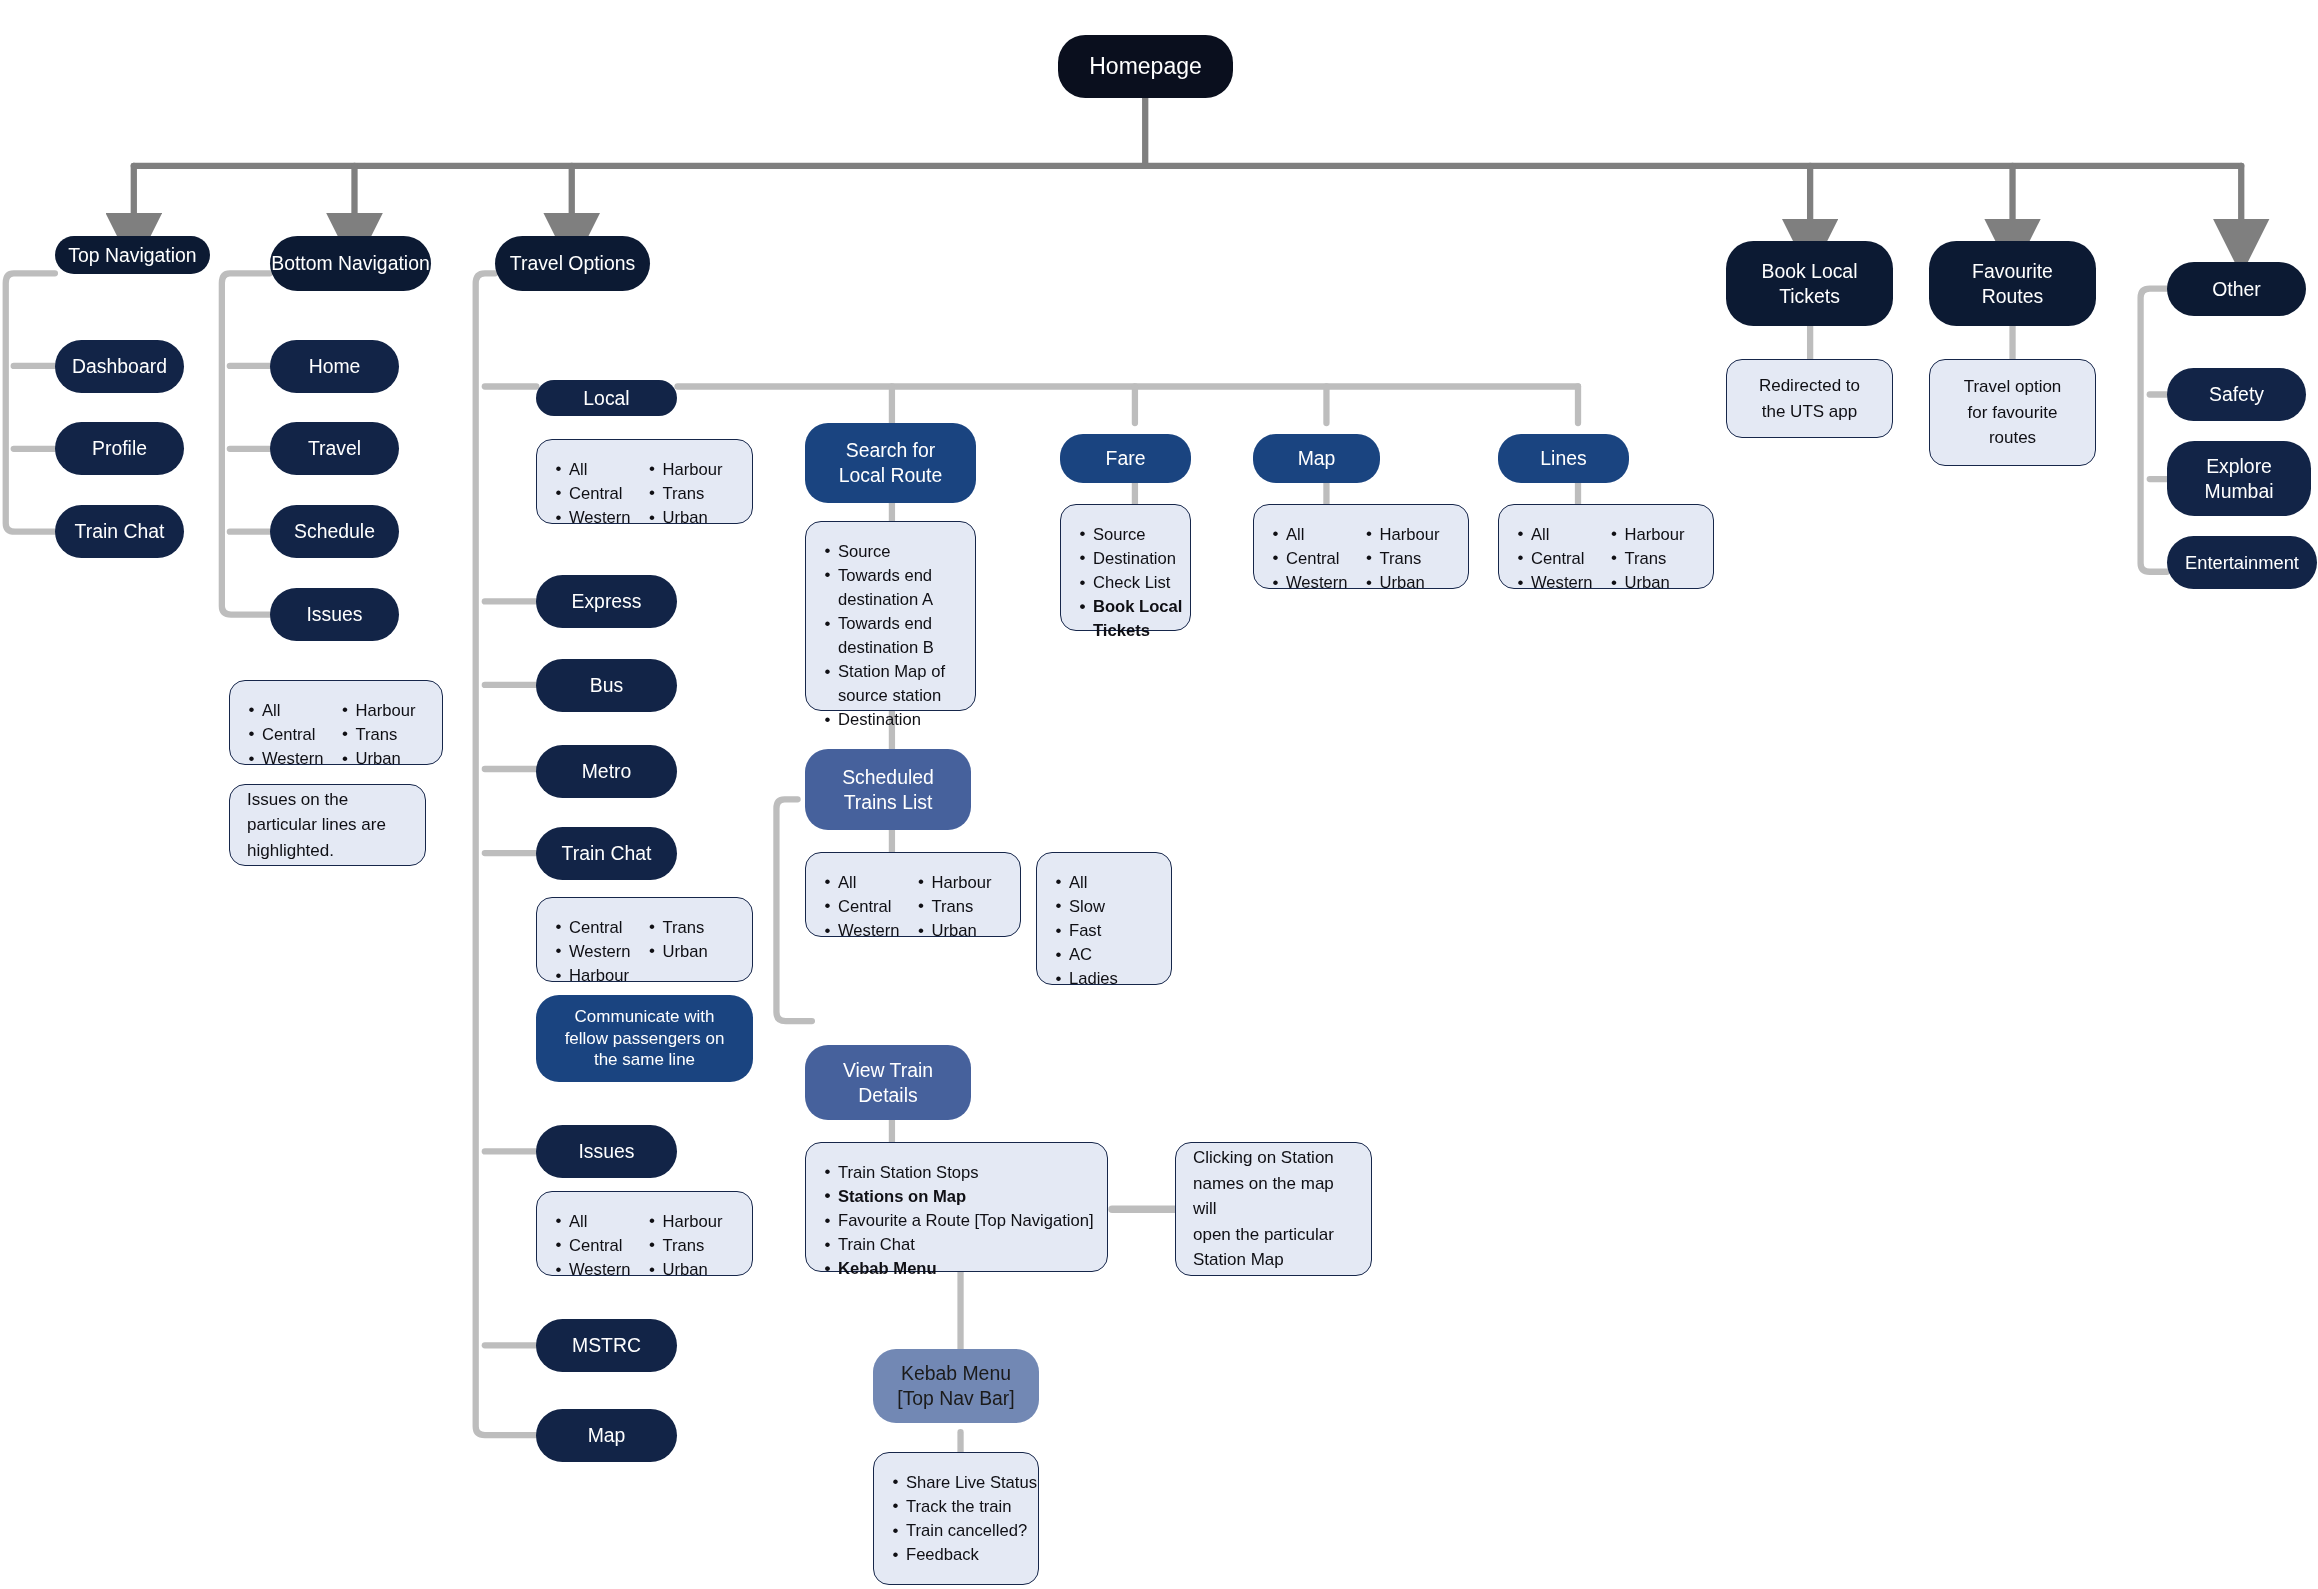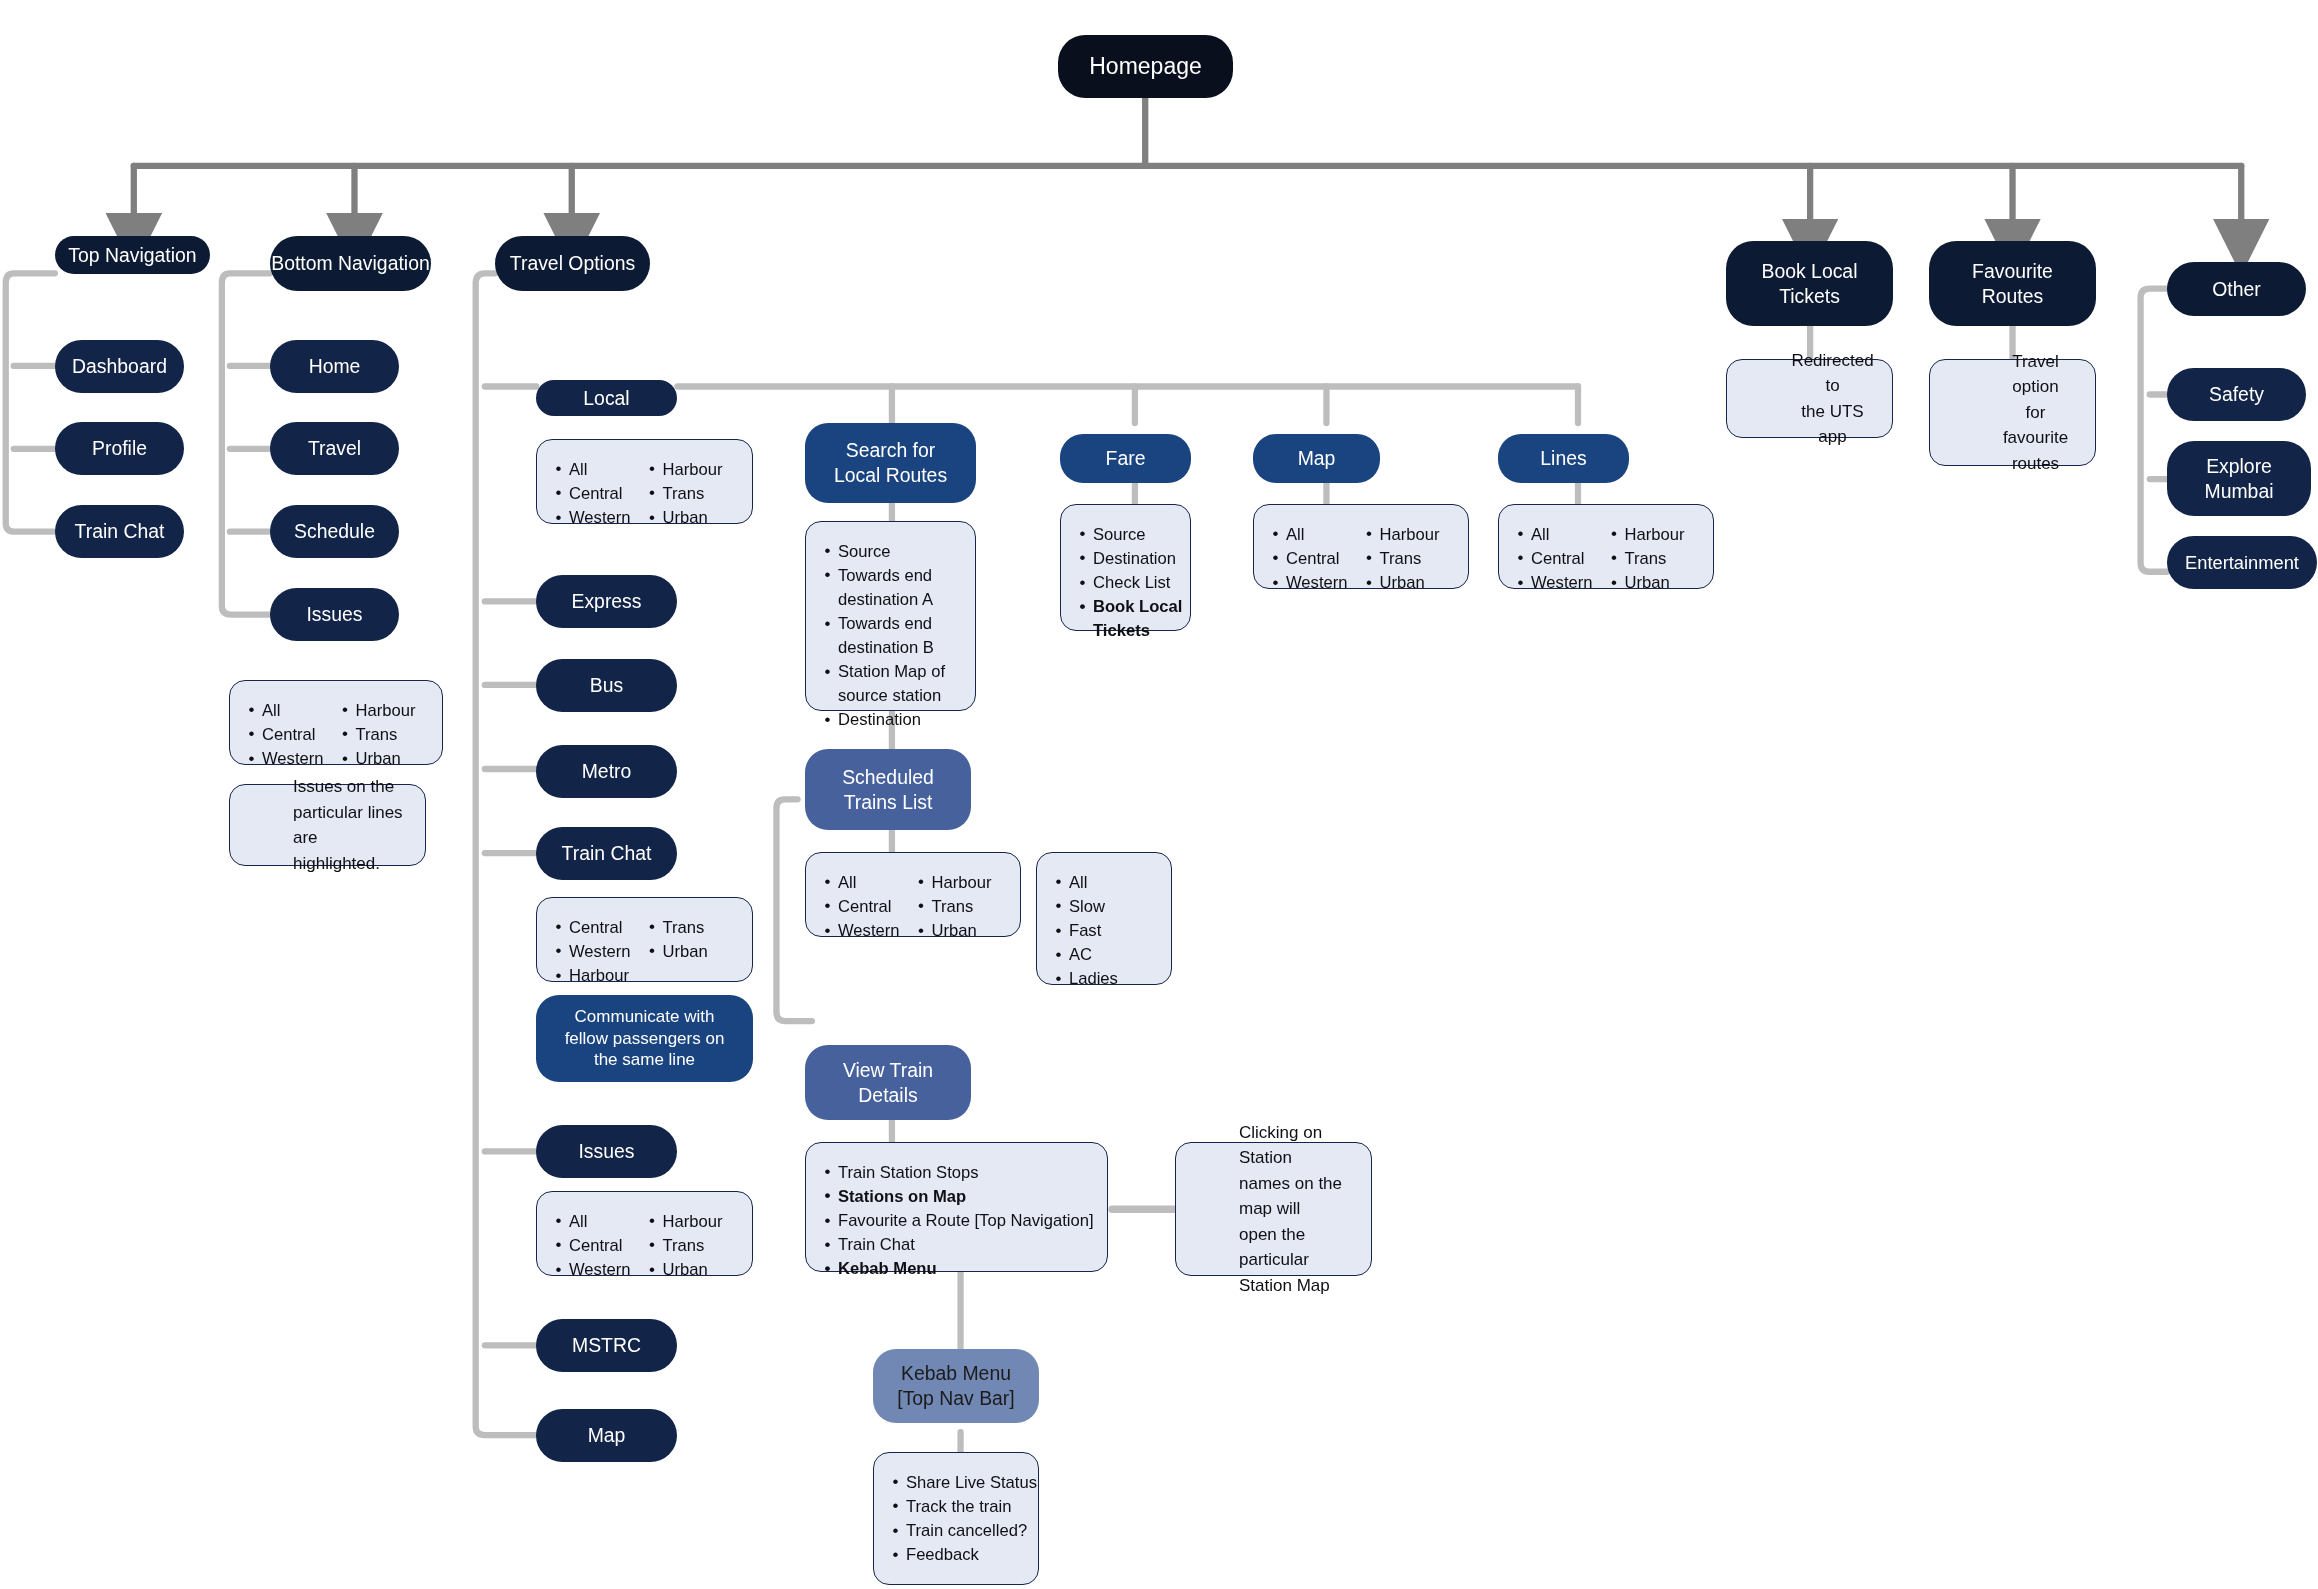--- a/index.html
+++ b/index.html
@@ -13,21 +13,21 @@
 
   .n-root{background:#0a0f1e;border-radius:27.4px;font-size:23px;}
   .n-l1{background:#0c1a33;border-radius:27.4px;font-size:19.4px;}
   .n-l2{background:#122447;border-radius:27.4px;font-size:19.4px;}
   .n-mid{background:#1a4480;border-radius:23px;font-size:19.4px;}
   .n-mid2{background:#46619c;border-radius:23px;font-size:19.4px;}
   .n-mid3{background:#7288b4;border-radius:23px;font-size:19.4px;color:#1b1b1b;}
 
   .card{position:absolute;box-sizing:border-box;background:#e4e9f4;
         border:1.7px solid #16264a;border-radius:16px;color:#0f0f14;}
-  .card.note{display:flex;align-items:center;padding-left:46px;}
+  .card.note{display:flex;align-items:center;}
   .card-inner{padding:2px 15px;width:100%;margin-top:16px;}
   .note-txt{font-size:17px;line-height:1.5;padding:12.6px 17px;white-space:pre-line;}
 
   ul.blist{margin:0;padding:0;list-style:none;}
   ul.blist li{position:relative;padding-left:17px;font-size:16.6px;line-height:1.45;}
   ul.blist li:before{content:"\2022";position:absolute;left:3.4px;top:-0.6px;font-size:17px;}
   ul.blist li.b{font-weight:bold;}
   .cols{display:flex;gap:15px;}
   .cols > ul{flex:0 0 auto;}
   .colA{min-width:75px;}
@@ -252,21 +252,21 @@
 
   <div class="node n-l2" style="left:536px;top:1319px;width:141px;height:53px;">
     <span>MSTRC</span>
   </div>
   <div class="node n-l2" style="left:536px;top:1409px;width:141px;height:53px;">
     <span>Map</span>
   </div>
 
   <div class="node n-mid" style="left:805px;top:423px;width:171px;height:80px;">
     <span>Search for
-Local Routes</span>
+Local Route</span>
   </div>
   <div class="card" style="left:805px;top:521px;width:171px;height:190px;">
     <div class="card-inner">
       <ul class="blist">
         <li>Source</li>
         <li>Towards end destination A</li>
         <li>Towards end destination B</li>
         <li>Station Map of source station</li>
         <li>Destination</li>
       </ul>

